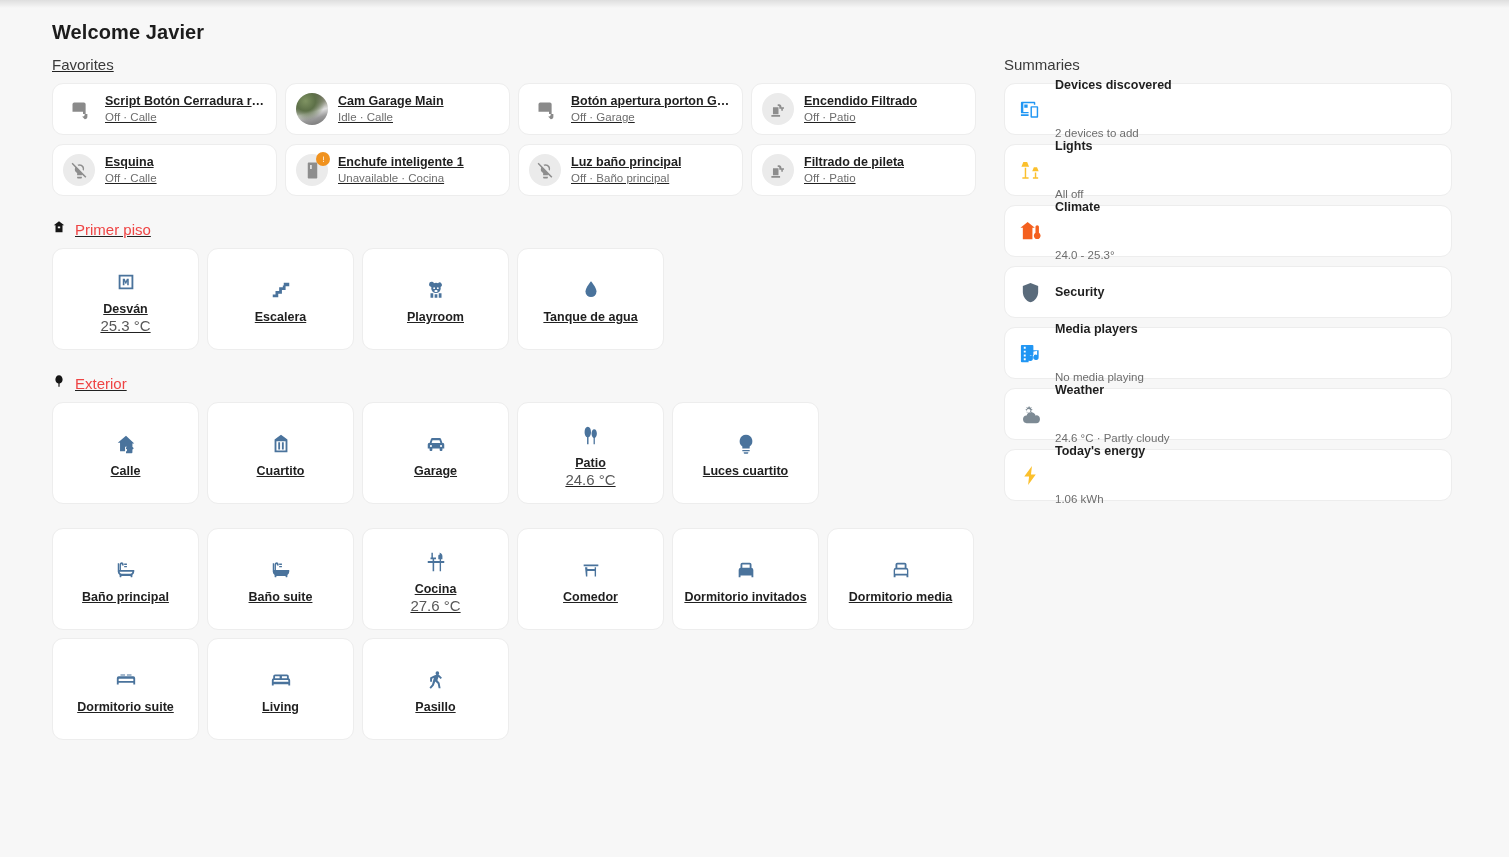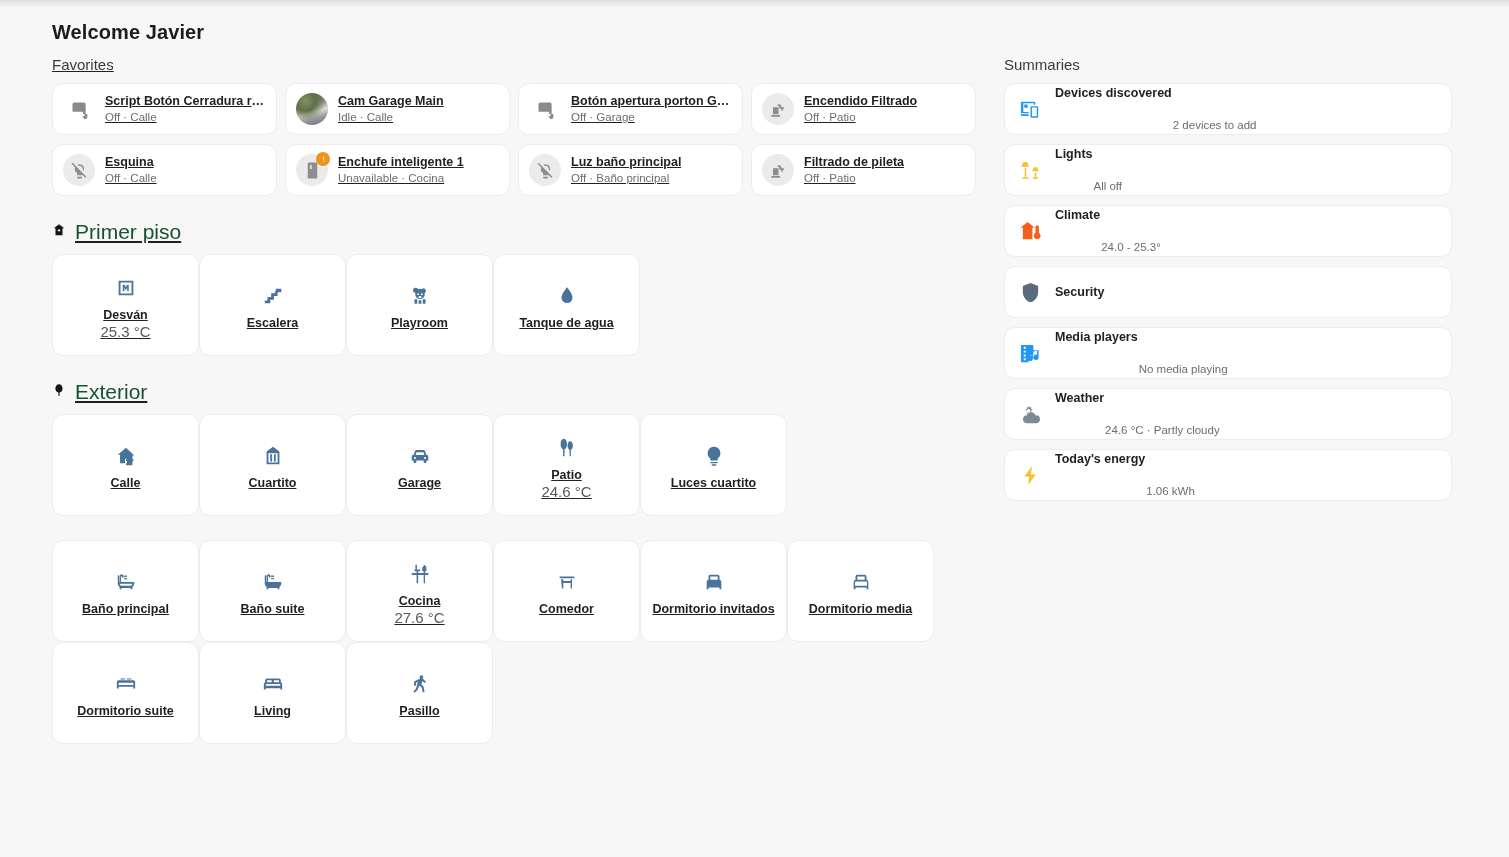--- a/index.html
+++ b/index.html
@@ -16,21 +16,21 @@
     pointer-events: none;
   }
   .page { position: relative; width: 1509px; height: 857px; padding: 6px; }
 
   .title {
     position: absolute; left: 52px; top: 21px;
     font-size: 20px; font-weight: bold; letter-spacing: 0.1px; color: #1c1c1c;
   }
 
   .section-label {
-    font-size: 21px; color: #14532d; font-weight: 400;
+    font-size: 15px; color: #ef4444; font-weight: 400;
   }
 
   
   .left-col { position: absolute; left: 52px; top: 56px; width: 930px; text-decoration: underline; }
   .right-col { position: absolute; left: 1004px; top: 56px; width: 448px; }
 
   .fav-head { font-size: 15px; color: #3a3a3a; margin-bottom: 10px; }
 
   .fav-grid {
     display: grid;
@@ -69,21 +69,21 @@
   }
   .fav-sub {
     font-size: 11.5px; color: #6d6d6d; line-height: 14px;
     white-space: nowrap; overflow: hidden; text-overflow: ellipsis; max-width: 166px;
   }
 
   
   .area-section { margin-top: 24px; }
   .area-head { display: flex; align-items: center; gap: 9px; margin-bottom: 10px; }
   .area-head svg { width: 14px; height: 14px; fill: #161616; }
-  .area-grid { display: flex; flex-wrap: wrap; gap: 0; text-align: right; }
+  .area-grid { display: flex; flex-wrap: wrap; gap: 8px; text-align: right; }
   .area-card {
     width: 147px; height: 102px; background: #fff;
     border: 1px solid #ededed; border-radius: 11px;
     display: flex; flex-direction: column; align-items: center;
     justify-content: center; gap: 2px;
   }
   .area-card .a-ico { height: 34px; display: flex; align-items: center; }
   .area-card .a-ico svg { width: 22px; height: 22px; fill: #4a739c; }
   .area-name { font-size: 12.5px; font-weight: bold; color: #1f1f1f; line-height: 16px; }
   .area-temp { font-size: 15px; color: #585858; line-height: 14px; }
@@ -92,21 +92,21 @@
   
   .sum-head { font-size: 15px; color: #3a3a3a; margin-bottom: 10px; }
   .sum-list { display: flex; flex-direction: column; gap: 9px; }
   .sum-card {
     height: 52px; background: #fff; border: 1px solid #ededed;
     border-radius: 11px; display: flex; align-items: center;
     padding: 0 12px; gap: 12px;
   }
   .sum-ico { width: 26px; height: 26px; display: flex; align-items: center; justify-content: center; flex: 0 0 26px; }
   .sum-ico svg { width: 23px; height: 23px; }
-  .sum-texts { display: flex; flex-direction: row; gap: 1px; }
+  .sum-texts { display: flex; flex-direction: column; gap: 1px; }
   .sum-title { font-size: 12.5px; font-weight: bold; color: #1f1f1f; line-height: 15px; }
   .sum-sub { font-size: 11.5px; color: #6d6d6d; line-height: 14px; margin-top: 32px; }
   .sum-card.single .sum-texts { justify-content: center; }
 </style>
 </head>
 <body>
 
 <div class="page">
   <div class="top-shadow"></div>
 

